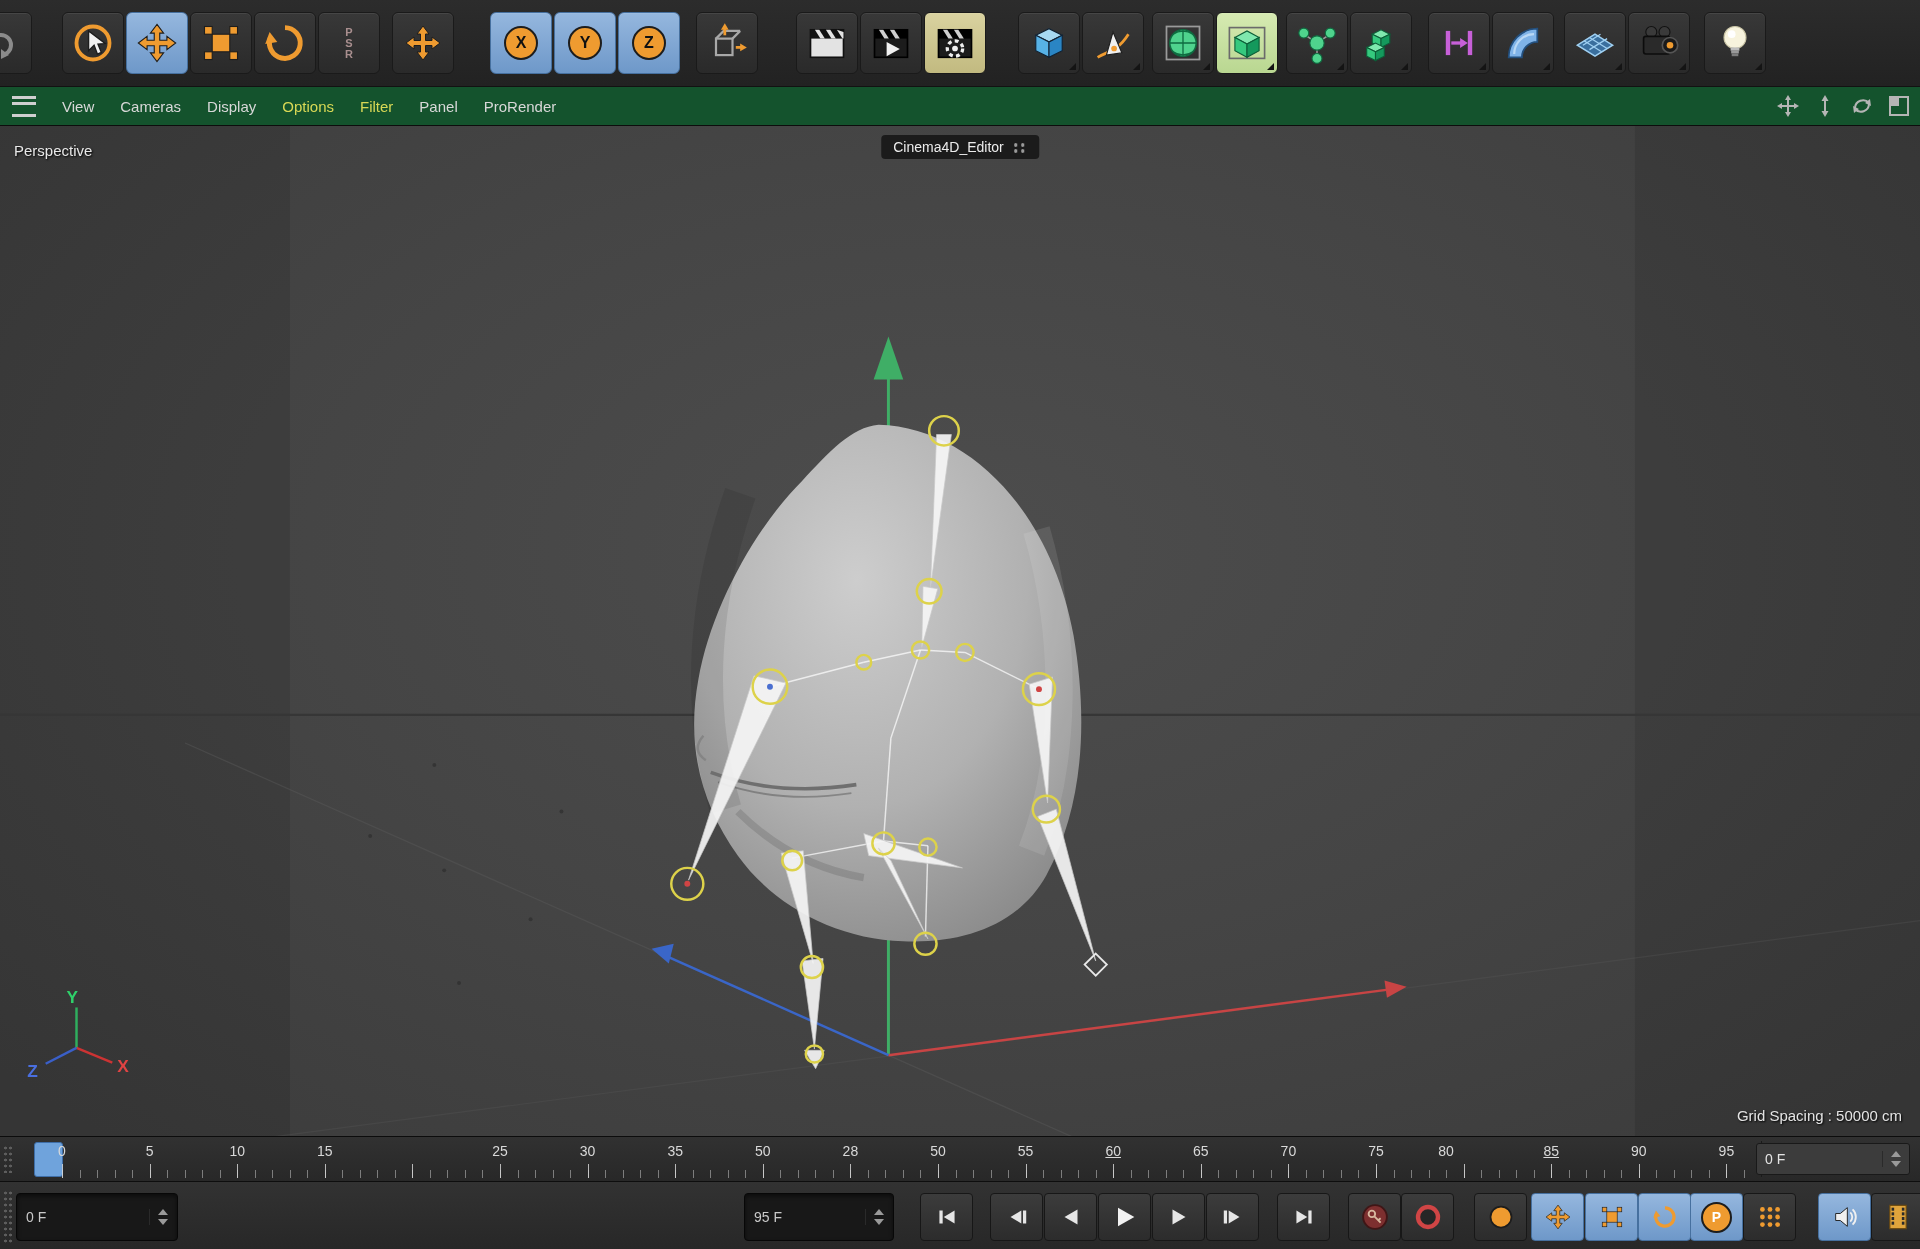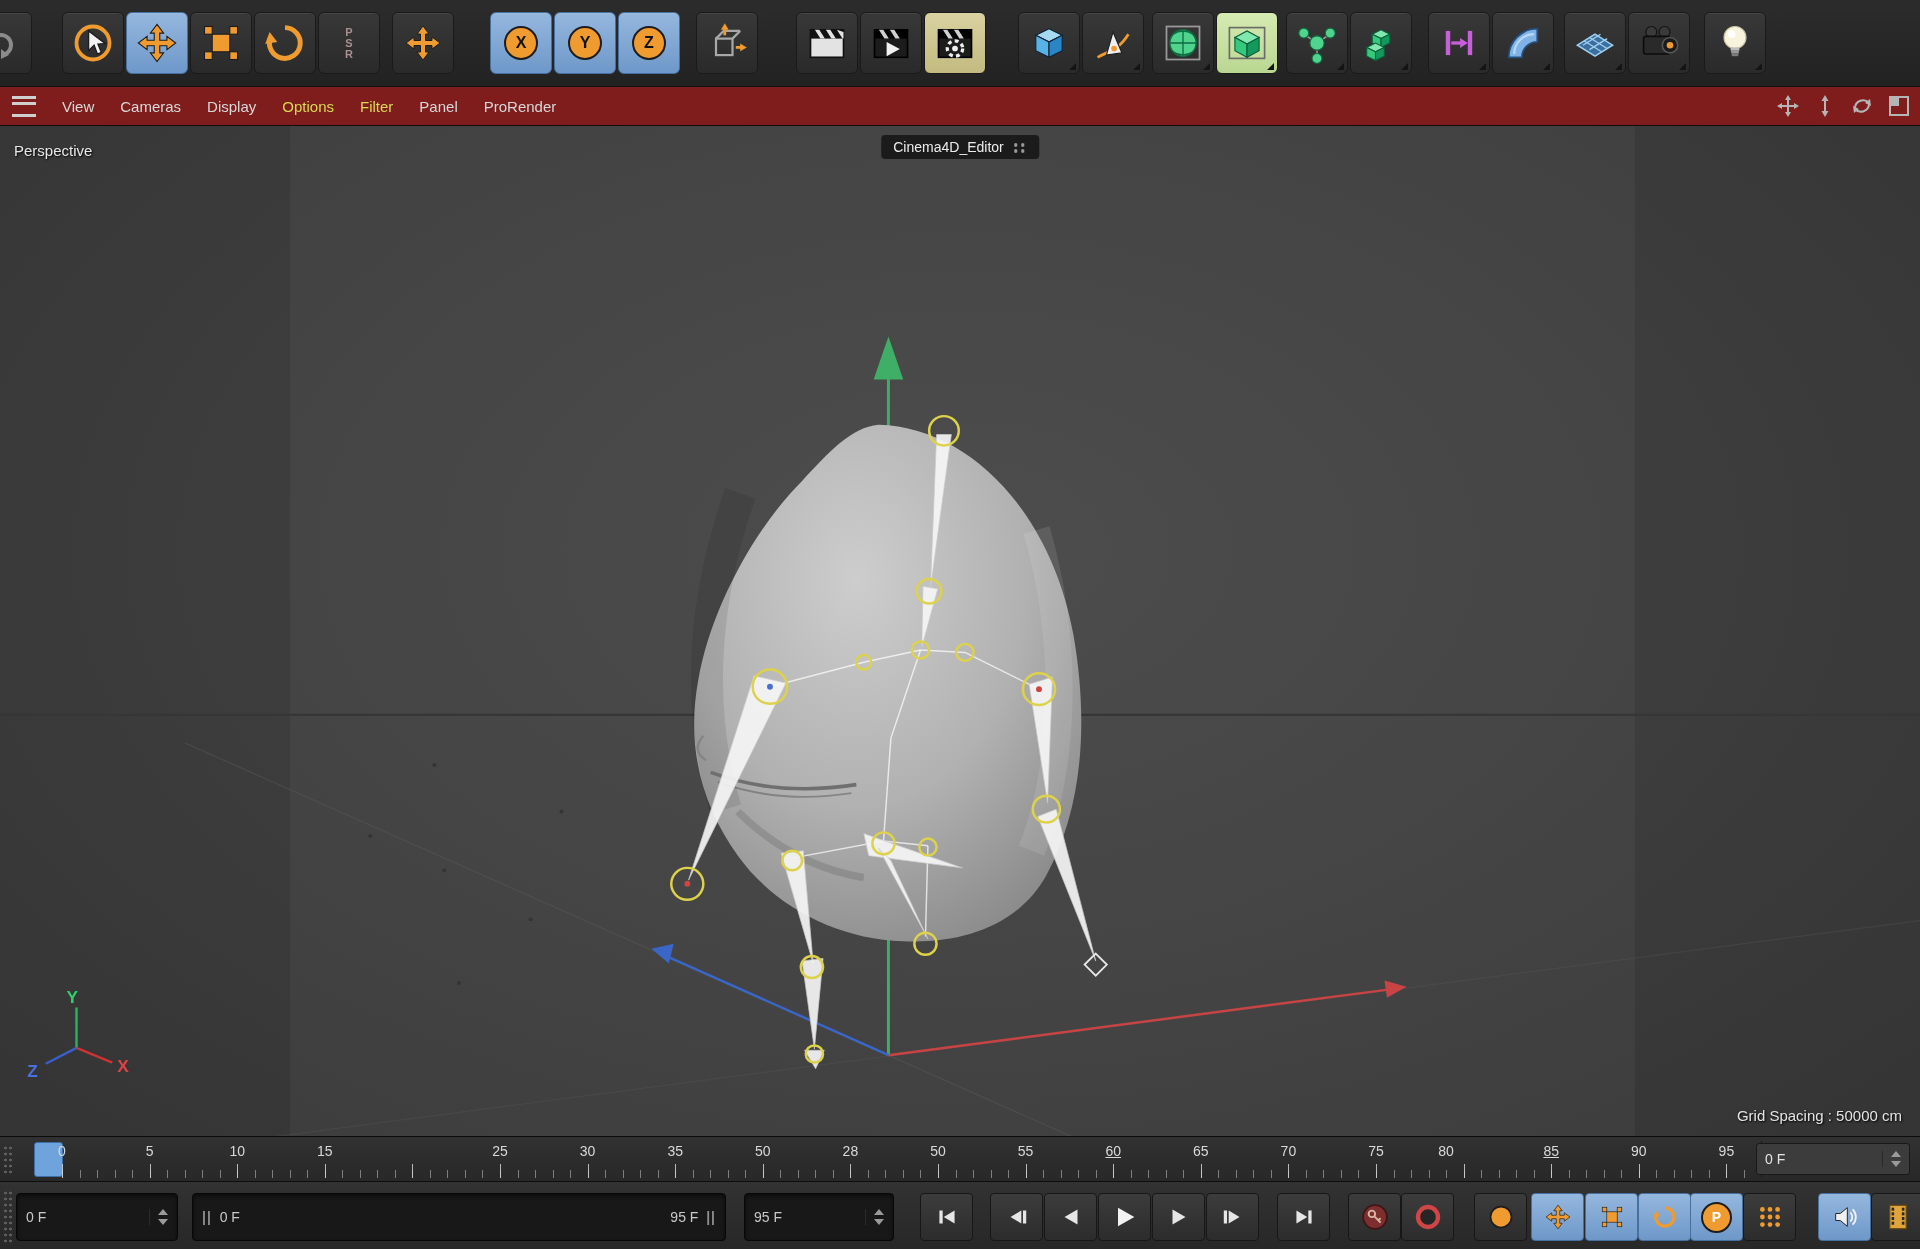--- a/index.html
+++ b/index.html
@@ -19,21 +19,21 @@
   .tb svg{display:block;}
   .gap{flex:none;}
   .dd::after{content:"";position:absolute;right:3px;bottom:3px;width:0;height:0;
     border-left:7px solid transparent;border-bottom:7px solid #141414;}
   .psr{display:flex;flex-direction:column;align-items:center;line-height:11px;
     font-size:11px;font-weight:bold;color:#a98f8f;}
   .circ-letter{width:30px;height:30px;border-radius:50%;background:#ef9b30;border:2px solid #1d1d1d;
     display:flex;align-items:center;justify-content:center;font-weight:bold;font-size:16px;color:#111;}
 
   
-  .menubar{height:38px;background:#7f1d1d;border-bottom:1px solid #0d0d0d;display:flex;align-items:center;
+  .menubar{height:38px;background:#14532d;border-bottom:1px solid #0d0d0d;display:flex;align-items:center;
     color:#d8d8d8;font-size:15px;position:relative;}
   .burger{width:24px;height:15px;margin:0 13px 0 12px;border-top:3px solid #cfcfcf;
     border-bottom:3px solid #cfcfcf;position:relative;cursor:pointer;}
   .burger::after{content:"";position:absolute;left:0;right:0;top:3px;height:3px;background:#cfcfcf;}
   .menu-item{padding:0 13px;cursor:pointer;}
   .menu-item.yellow{color:#d8d855;}
   .nav-icons{position:absolute;right:10px;top:0;height:38px;display:flex;gap:15px;align-items:center;}
   .nav-icons .nbtn{background:none;border:none;padding:0;cursor:pointer;display:flex;}
 
   
@@ -519,24 +519,20 @@
     <div class="grip"></div>
 
     <div class="t-abs field" style="left:16px;width:162px">
       <span>0 F</span>
       <span class="stepper">
           <span class="arr-up"></span>
           <span class="arr-dn"></span>
         </span>
     </div>
 
-    <div class="t-abs field range" style="left:192px;width:534px;justify-content:space-between">
-      <span><span class="handle">||</span>  <span>0 F</span></span>
-      <span><span>95 F</span>  <span class="handle">||</span></span>
-    </div>
 
     <div class="t-abs field" style="left:744px;width:150px">
       <span>95 F</span>
       <span class="stepper">
           <span class="arr-up"></span>
           <span class="arr-dn"></span>
         </span>
     </div>
 
     <button class="t-abs tbtn" style="left:920px">

